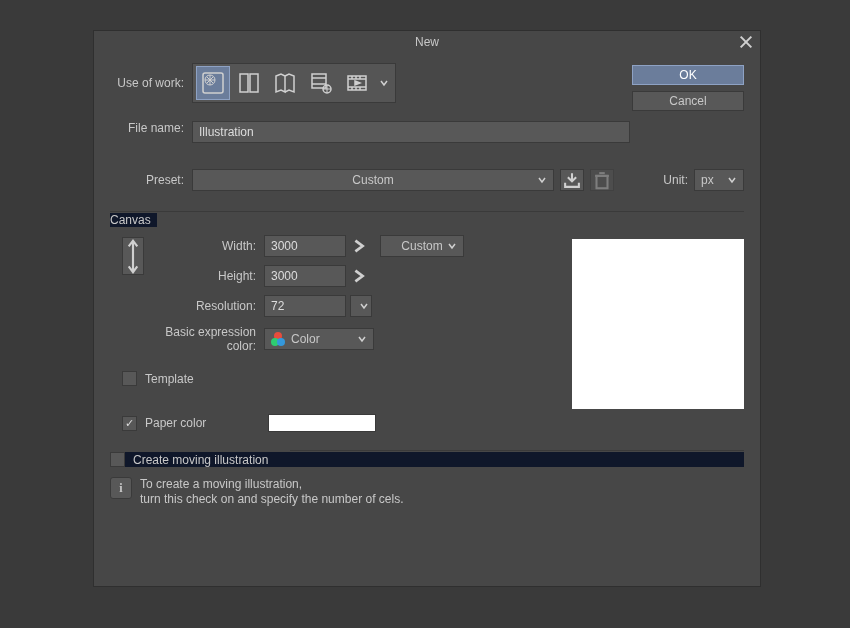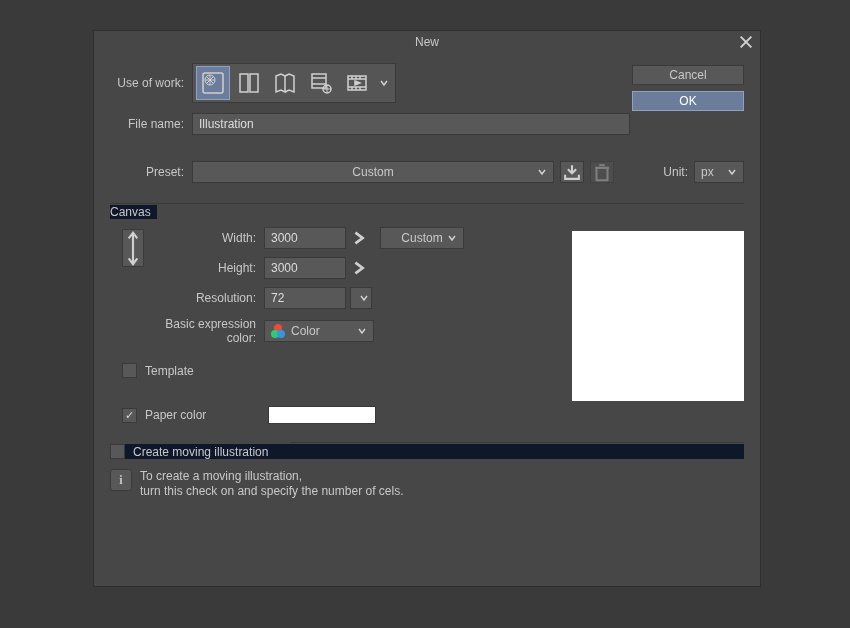--- a/index.html
+++ b/index.html
@@ -11,21 +11,21 @@
   .row{display:flex;align-items:center;margin-bottom:10px;}
   .lbl{width:82px;text-align:right;padding-right:8px;}
   .icon-strip{display:flex;align-items:center;background:#555;border:1px solid #3a3a3a;padding:2px;}
   .icon-btn{width:34px;height:34px;display:flex;align-items:center;justify-content:center;margin:0 1px;}
   .icon-btn.sel{background:#6b7d9b;border:1px solid #8ea2c4;}
   .icon-btn svg{width:26px;height:26px;}
   .drop{width:18px;height:34px;display:flex;align-items:center;justify-content:center;}
   .rbuttons{position:absolute;right:16px;top:34px;width:112px;}
   .btn{height:20px;line-height:18px;text-align:center;border:1px solid #3a3a3a;background:#585858;margin-bottom:6px;cursor:pointer;}
   .btn.primary{background:#6b7d9b;border:1px solid #8ea2c4;color:#fff;}
-  .txtin{height:22px;background:#585858;border:1px solid #3a3a3a;padding:0 6px;color:#ddd;}
+  .txtin{height:22px;background:#585858;border:1px solid #3a3a3a;padding:0 6px;color:#ddd;margin-top:8px;}
   .preset-row{display:flex;align-items:center;margin-top:26px;}
   .preset-row .lbl{width:82px;}
   .select{display:flex;align-items:center;justify-content:space-between;height:22px;background:#585858;border:1px solid #3a3a3a;padding:0 6px;cursor:pointer;}
   .select.center{justify-content:center;}
   .select .chev{margin-left:6px;}
   .sq{width:24px;height:22px;background:#585858;border:1px solid #3a3a3a;display:flex;align-items:center;justify-content:center;margin-left:6px;cursor:pointer;}
   .sq.dis{opacity:0.4;cursor:default;}
   .unit-wrap{margin-left:auto;display:flex;align-items:center;}
   .unit-wrap .ulbl{margin-right:6px;}
   .fieldset{border:none;margin-top:14px;position:relative;padding-top:10px;}
@@ -70,22 +70,22 @@
     <div class="close">
       <svg viewBox="0 0 12 12">
           <line x1="2" y1="2" x2="10" y2="10"></line>
           <line x1="10" y1="2" x2="2" y2="10"></line>
         </svg>
     </div>
   </div>
 
   <div class="body">
     <div class="rbuttons">
+      <div class="btn primary">OK</div>
       <div class="btn">Cancel</div>
-      <div class="btn primary">OK</div>
     </div>
 
     <div class="row">
       <div class="lbl">Use of work:</div>
       <div class="icon-strip">
         <div class="icon-btn sel">
           <svg viewBox="0 0 26 26">
               <rect x="3" y="3" width="20" height="20" rx="2"></rect>
               <path d="M7 7 L13 13 M13 7 L7 13 M10 5 L10 15 M5 10 L15 10" stroke-width="1"></path>
               <circle cx="10" cy="10" r="5" stroke-width="1"></circle>

